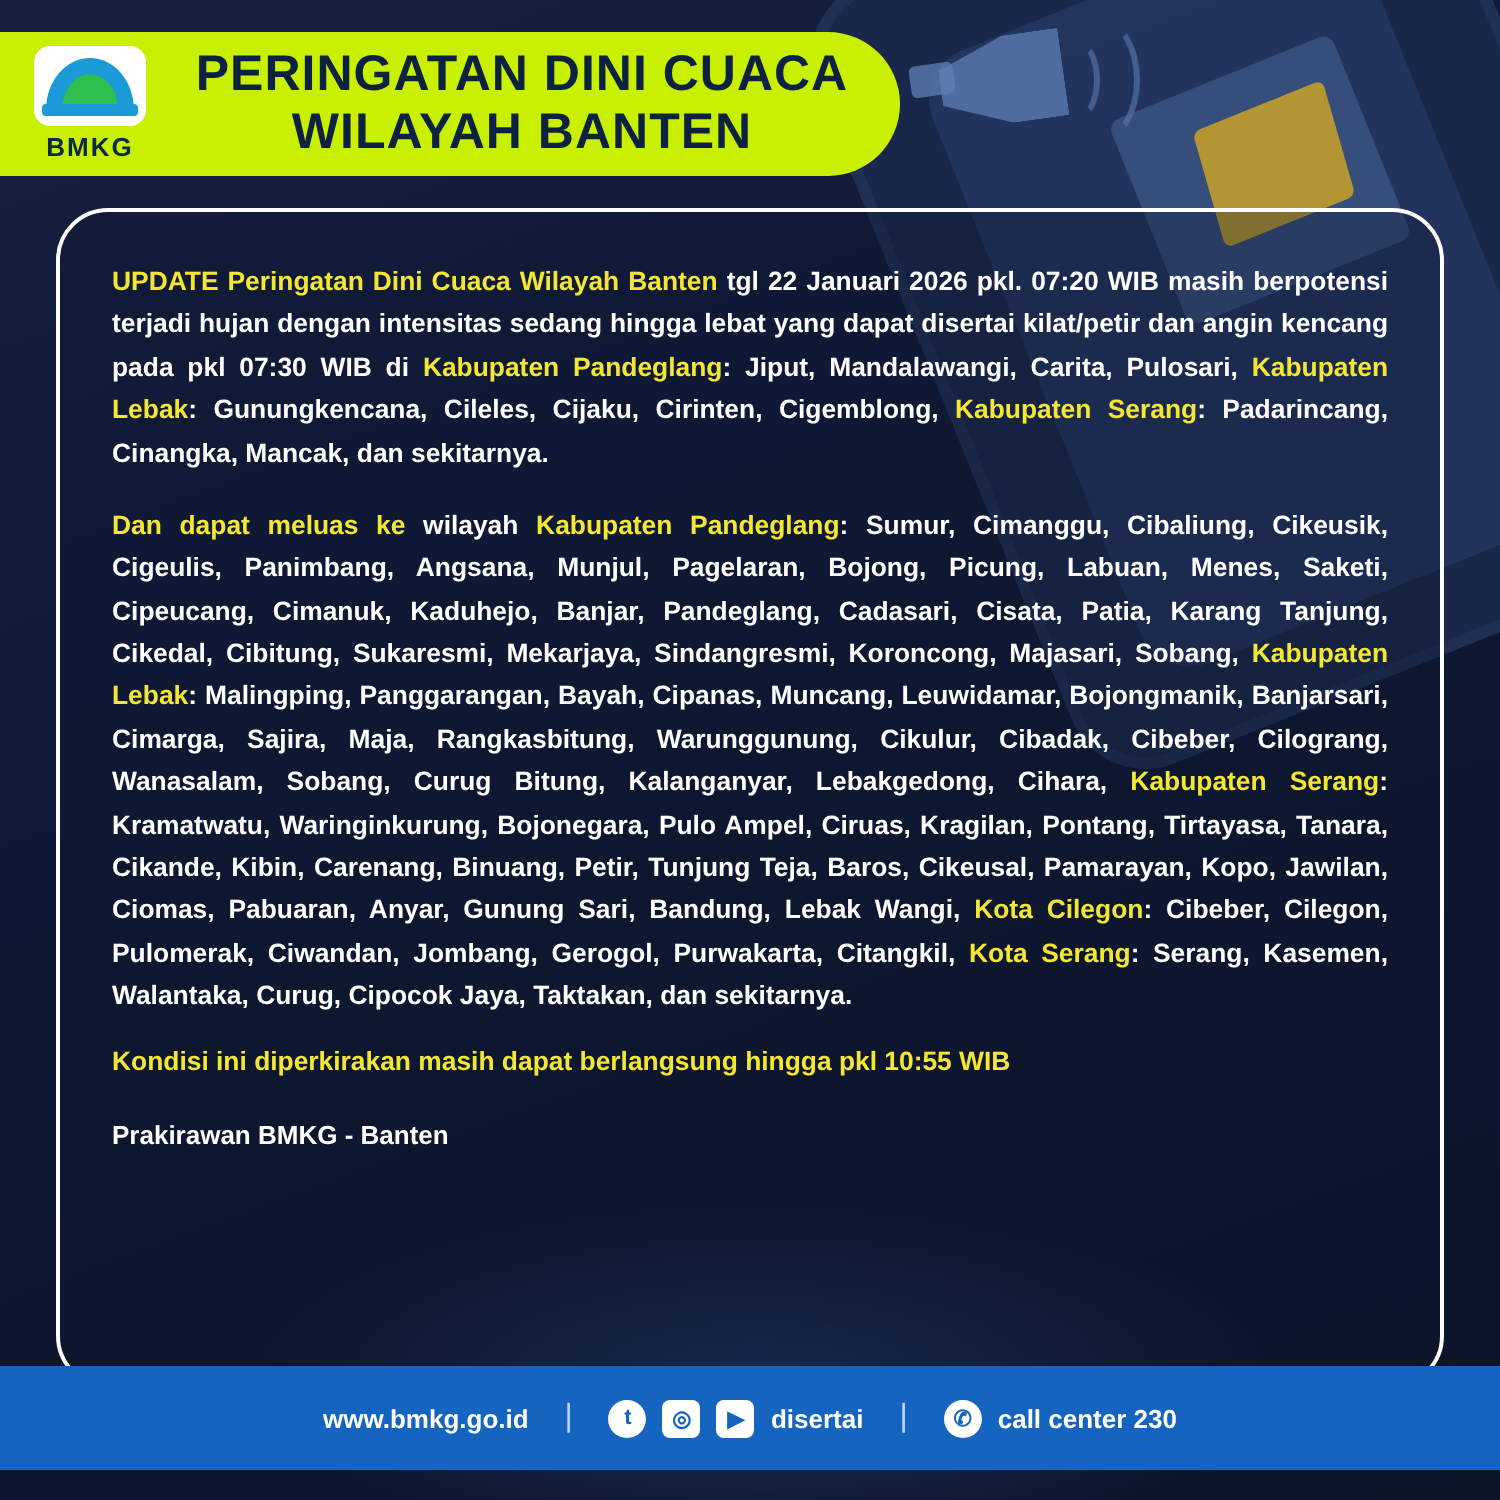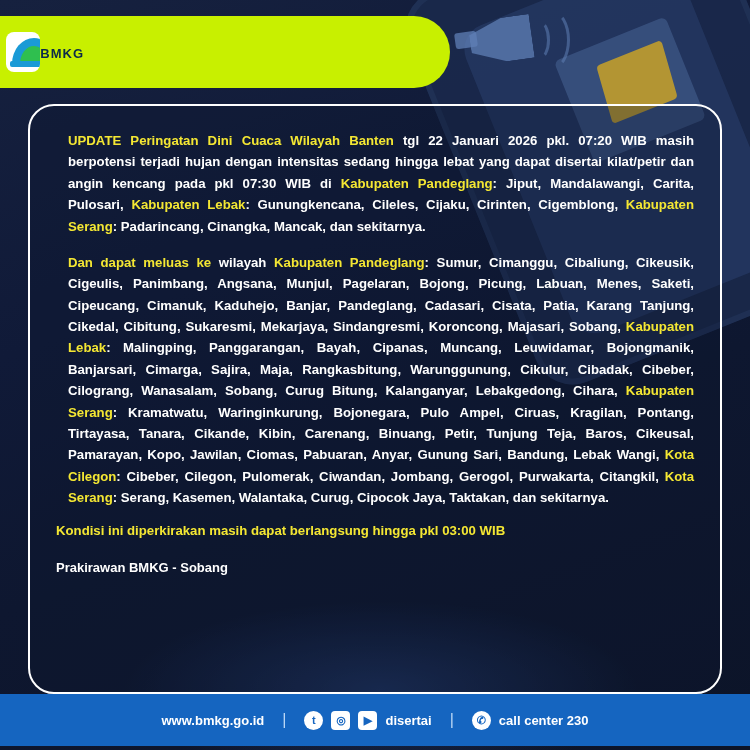--- a/index.html
+++ b/index.html
@@ -96,21 +96,21 @@
     left: 0; top: 16px;
     width: 450px; height: 72px;
     background: #c8f000;
     border-top-right-radius: 36px;
     border-bottom-right-radius: 36px;
     display: flex;
     align-items: center;
   }
   .logo-wrap {
     width: 78px;
-    display: flex; flex-direction: row;
+    display: flex; flex-direction: column;
     align-items: center; justify-content: flex-start;
     margin-left: 6px;
   }
   .logo-badge {
     width: 56px; height: 40px;
     background: #ffffff;
     border-radius: 8px;
     position: relative;
     overflow: hidden;
     display: flex; align-items: center; justify-content: center;
@@ -156,40 +156,40 @@
     border-radius: 26px;
     padding: 24px 26px;
     background: rgba(12,22,48,.30);
   }
   .para {
     color: #ffffff;
     font-size: 13.2px;
     line-height: 1.62;
     text-align: justify;
     font-weight: bold;
-    margin: 0 0 15px 12px;
+    margin: 0 0 15px 0;
   }
   .hl { color: #f4e733; }
   .note {
     color: #f4e733;
     font-size: 13.2px;
     font-weight: bold;
     margin: 6px 0 22px 0;
   }
   .sign {
     color: #ffffff;
     font-size: 13px;
     font-weight: bold;
     margin: 0;
   }
 
   
   .footer {
     position: absolute;
-    left: 0; bottom: 4px;
+    left: 0; bottom: 15px;
     width: 750px; height: 52px;
     background: #1565c0;
     display: flex;
     align-items: center;
     justify-content: center;
     gap: 18px;
     color: #ffffff;
     font-size: 13px;
     font-weight: bold;
   }
@@ -232,34 +232,38 @@
 
   <div class="header-band">
     <div class="logo-wrap">
       <div class="logo-badge">
         <span class="arc1"></span>
         <span class="arc2"></span>
         <span class="base"></span>
       </div>
       <div class="logo-text">BMKG</div>
     </div>
+    <div class="header-title">
+      <div>PERINGATAN DINI CUACA</div>
+      <div>WILAYAH BANTEN</div>
+    </div>
   </div>
 
   <div class="card">
 
     <p class="para">
       <span class="hl">UPDATE Peringatan Dini Cuaca Wilayah Banten</span><span> tgl 22 Januari 2026 pkl. 07:20 WIB masih berpotensi terjadi hujan dengan intensitas sedang hingga lebat yang dapat disertai kilat/petir dan angin kencang pada pkl 07:30 WIB di </span><span class="hl">Kabupaten Pandeglang</span><span>: Jiput, Mandalawangi, Carita, Pulosari, </span><span class="hl">Kabupaten Lebak</span><span>: Gunungkencana, Cileles, Cijaku, Cirinten, Cigemblong, </span><span class="hl">Kabupaten Serang</span><span>: Padarincang, Cinangka, Mancak, dan sekitarnya.</span>
     </p>
 
     <p class="para">
       <span class="hl">Dan dapat meluas ke</span><span> wilayah </span><span class="hl">Kabupaten Pandeglang</span><span>: Sumur, Cimanggu, Cibaliung, Cikeusik, Cigeulis, Panimbang, Angsana, Munjul, Pagelaran, Bojong, Picung, Labuan, Menes, Saketi, Cipeucang, Cimanuk, Kaduhejo, Banjar, Pandeglang, Cadasari, Cisata, Patia, Karang Tanjung, Cikedal, Cibitung, Sukaresmi, Mekarjaya, Sindangresmi, Koroncong, Majasari, Sobang, </span><span class="hl">Kabupaten Lebak</span><span>: Malingping, Panggarangan, Bayah, Cipanas, Muncang, Leuwidamar, Bojongmanik, Banjarsari, Cimarga, Sajira, Maja, Rangkasbitung, Warunggunung, Cikulur, Cibadak, Cibeber, Cilograng, Wanasalam, Sobang, Curug Bitung, Kalanganyar, Lebakgedong, Cihara, </span><span class="hl">Kabupaten Serang</span><span>: Kramatwatu, Waringinkurung, Bojonegara, Pulo Ampel, Ciruas, Kragilan, Pontang, Tirtayasa, Tanara, Cikande, Kibin, Carenang, Binuang, Petir, Tunjung Teja, Baros, Cikeusal, Pamarayan, Kopo, Jawilan, Ciomas, Pabuaran, Anyar, Gunung Sari, Bandung, Lebak Wangi, </span><span class="hl">Kota Cilegon</span><span>: Cibeber, Cilegon, Pulomerak, Ciwandan, Jombang, Gerogol, Purwakarta, Citangkil, </span><span class="hl">Kota Serang</span><span>: Serang, Kasemen, Walantaka, Curug, Cipocok Jaya, Taktakan, dan sekitarnya.</span>
     </p>
 
-    <p class="note">Kondisi ini diperkirakan masih dapat berlangsung hingga pkl 03:00 WIB</p>
-    <p class="sign">Prakirawan BMKG - Sobang</p>
+    <p class="note">Kondisi ini diperkirakan masih dapat berlangsung hingga pkl 10:55 WIB</p>
+    <p class="sign">Prakirawan BMKG - Banten</p>
   </div>
 
   <div class="footer">
     <span>www.bmkg.go.id</span>
     <span class="divider">|</span>
     <span class="social">
       <span class="sicon circle">t</span>
       <span class="sicon">◎</span>
       <span class="sicon">▶</span>
       <span>disertai</span>

